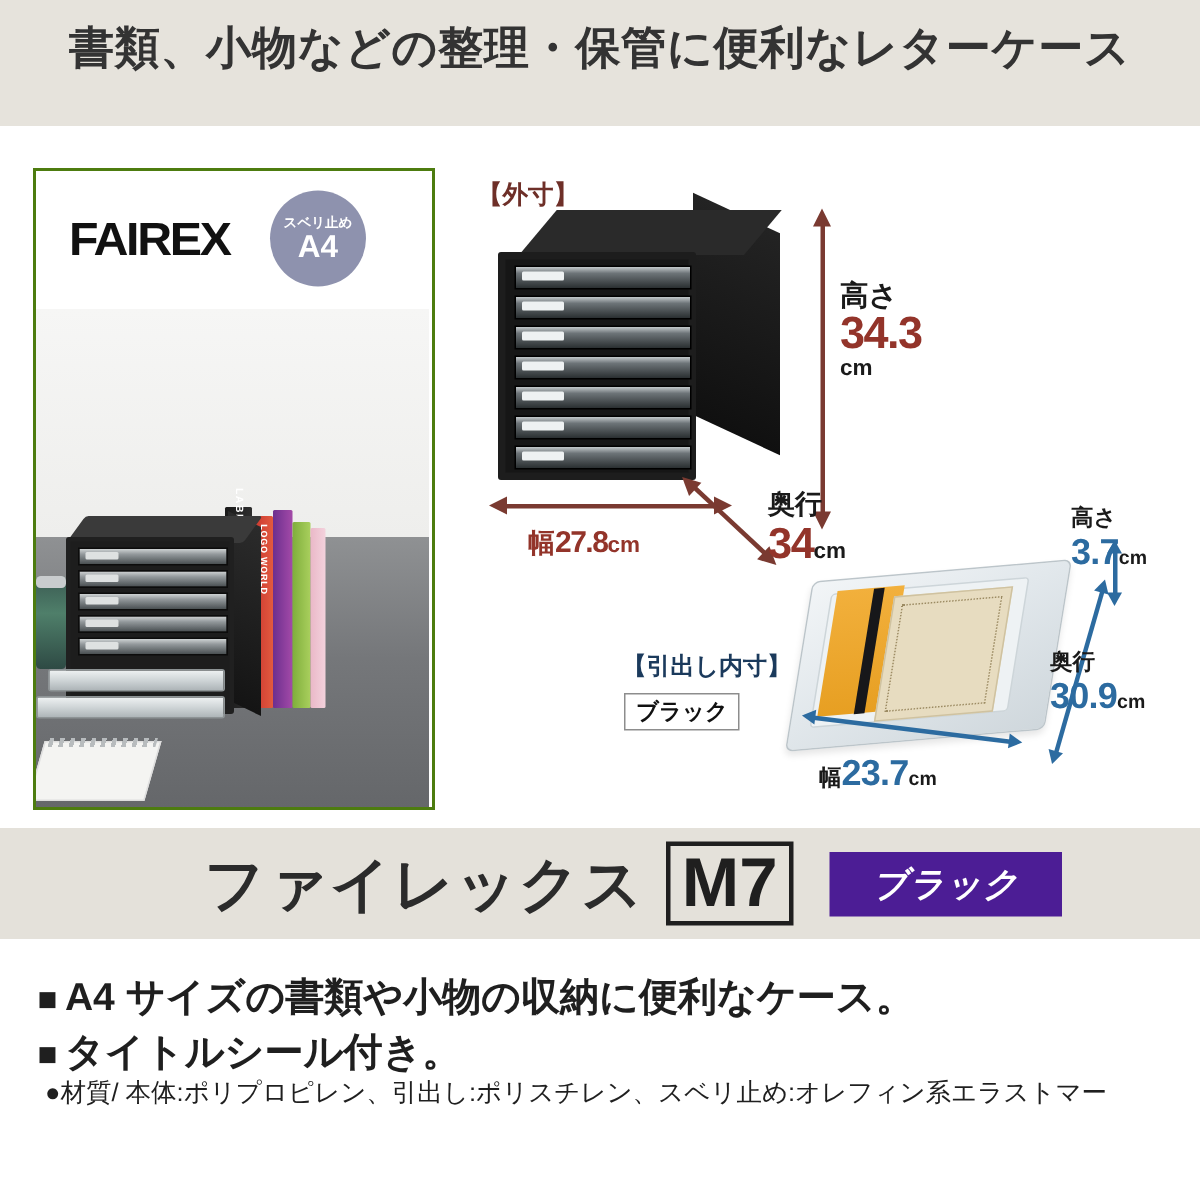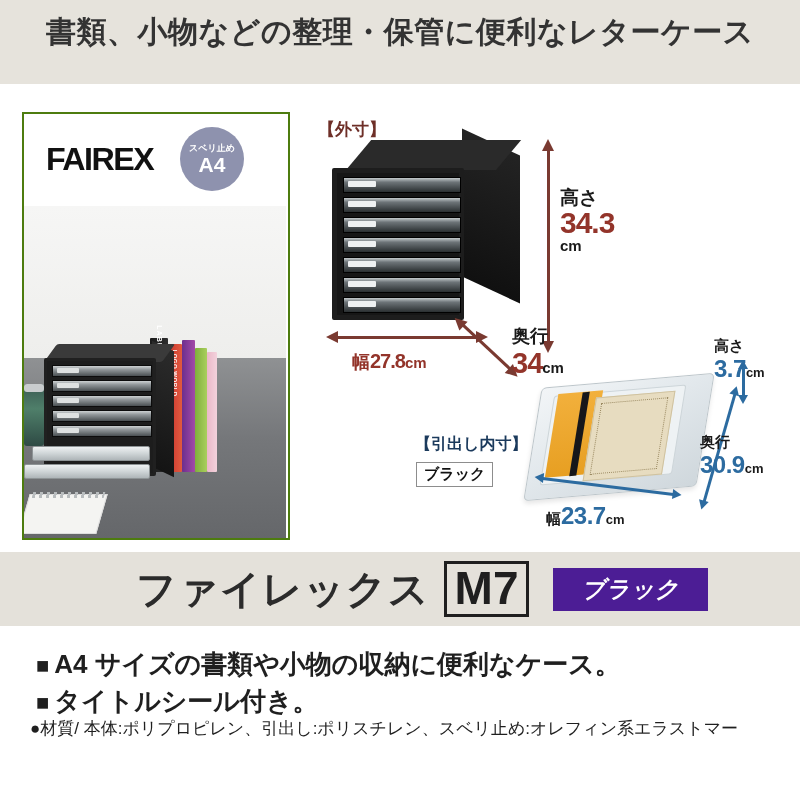--- a/index.html
+++ b/index.html
@@ -201,21 +201,21 @@
   .title-model{
     margin-left:14px;border:3px solid #1f1f1f;padding:0px 8px 2px;
     font-size:46px;font-weight:bold;color:#1f1f1f;line-height:1.05;white-space:nowrap;
   }
   .title-color{
     margin-left:24px;background:#4c1d95;color:#ffffff;
     padding:6px 28px;font-size:23px;font-weight:bold;white-space:nowrap;letter-spacing:1px;font-style:italic;
   }
 
   
-  .bullets{position:absolute;left:36px;top:646px;width:740px;}
+  .bullets{position:absolute;left:25px;top:646px;width:740px;}
   .bullet{font-size:26px;font-weight:bold;color:#1f1f1f;line-height:1.42;white-space:nowrap;}
   .bullet .sq{font-size:22px;margin-right:5px;}
   .specs{position:absolute;left:30px;top:716px;width:760px;}
   .spec-line{font-size:17px;color:#1f1f1f;line-height:1.55;white-space:nowrap;font-weight:500;}
   .spec-line .gap{display:inline-block;width:16px;}
 </style>
 </head>
 <body>
 
 <div class="page">

